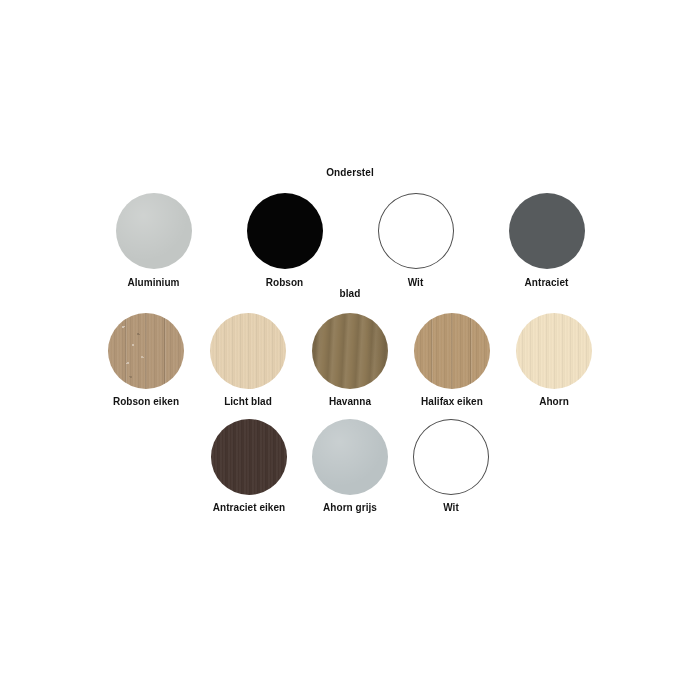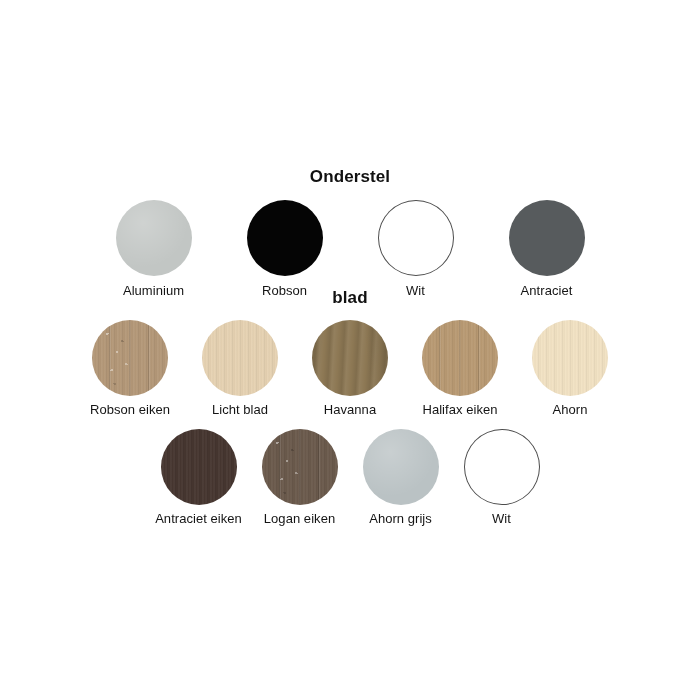--- a/index.html
+++ b/index.html
@@ -19,21 +19,21 @@
   .page {
     position: relative;
     width: 700px;
     height: 700px;
     background: #ffffff;
   }
 
   
   .section-title {
     text-align: center;
-    font-size: 17px;
+    font-size: 10px;
     font-weight: bold;
     color: #111111;
     letter-spacing: 0.1px;
     margin: 0;
     line-height: 1;
   }
 
   
   .swatch-group {
     position: absolute;
@@ -43,21 +43,21 @@
   #group-onderstel { top: 168px; }
   #group-blad      { top: 289px; }
 
   .swatch-row {
     display: flex;
     justify-content: center;
     align-items: flex-start;
   }
 
   #onderstel-row  { margin-top: 15px; gap: 37px; }
-  #blad-row-1     { margin-top: 14px; gap: 32px; }
+  #blad-row-1     { margin-top: 14px; gap: 24px; }
   #blad-row-2     { margin-top: 12px; gap: 23px; }
 
   
   .swatch {
     width: 94px;
     display: flex;
     flex-direction: column;
     align-items: center;
   }
   #blad-row-1 .swatch, #blad-row-2 .swatch { width: 78px; }
@@ -74,22 +74,22 @@
   #blad-row-1 .swatch-circle,
   #blad-row-2 .swatch-circle { width: 76px; height: 76px; }
 
   .swatch-circle.outlined {
     background: #ffffff;
     box-shadow: inset 0 0 0 1px #4c4c4c;
   }
 
   .swatch-label {
     margin-top: 8px;
-    font-size: 13px;
-    font-weight: normal;
+    font-size: 10px;
+    font-weight: bold;
     color: #141414;
     line-height: 1.1;
     white-space: nowrap;
     letter-spacing: 0.05px;
   }
   #blad-row-1 .swatch-label,
   #blad-row-2 .swatch-label { margin-top: 7px; }
 
   
   .grain {
@@ -228,28 +228,20 @@
 
     <div class="swatch-row" id="blad-row-2">
 
       <div class="swatch">
         <div class="swatch-circle" style="background-color: rgb(70, 54, 48);">
           <span class="grain grain-fine"></span>
         </div>
         <div class="swatch-label">Antraciet eiken</div>
       </div>
 
-      <div class="swatch">
-        <div class="swatch-circle" style="background-color: rgb(107, 90, 76);">
-          <span class="grain grain-fine"></span>
-          <span class="grain grain-speckle"></span>
-          <span class="grain grain-planks"></span>
-        </div>
-        <div class="swatch-label">Logan eiken</div>
-      </div>
 
       <div class="swatch">
         <div class="swatch-circle" style="background-color: rgb(186, 194, 196);">
           <span class="sheen"></span>
         </div>
         <div class="swatch-label">Ahorn grijs</div>
       </div>
 
       <div class="swatch">
         <div class="swatch-circle outlined" style="background-color: rgb(255, 255, 255); box-shadow: rgb(76, 76, 76) 0px 0px 0px 1px inset;"></div>

